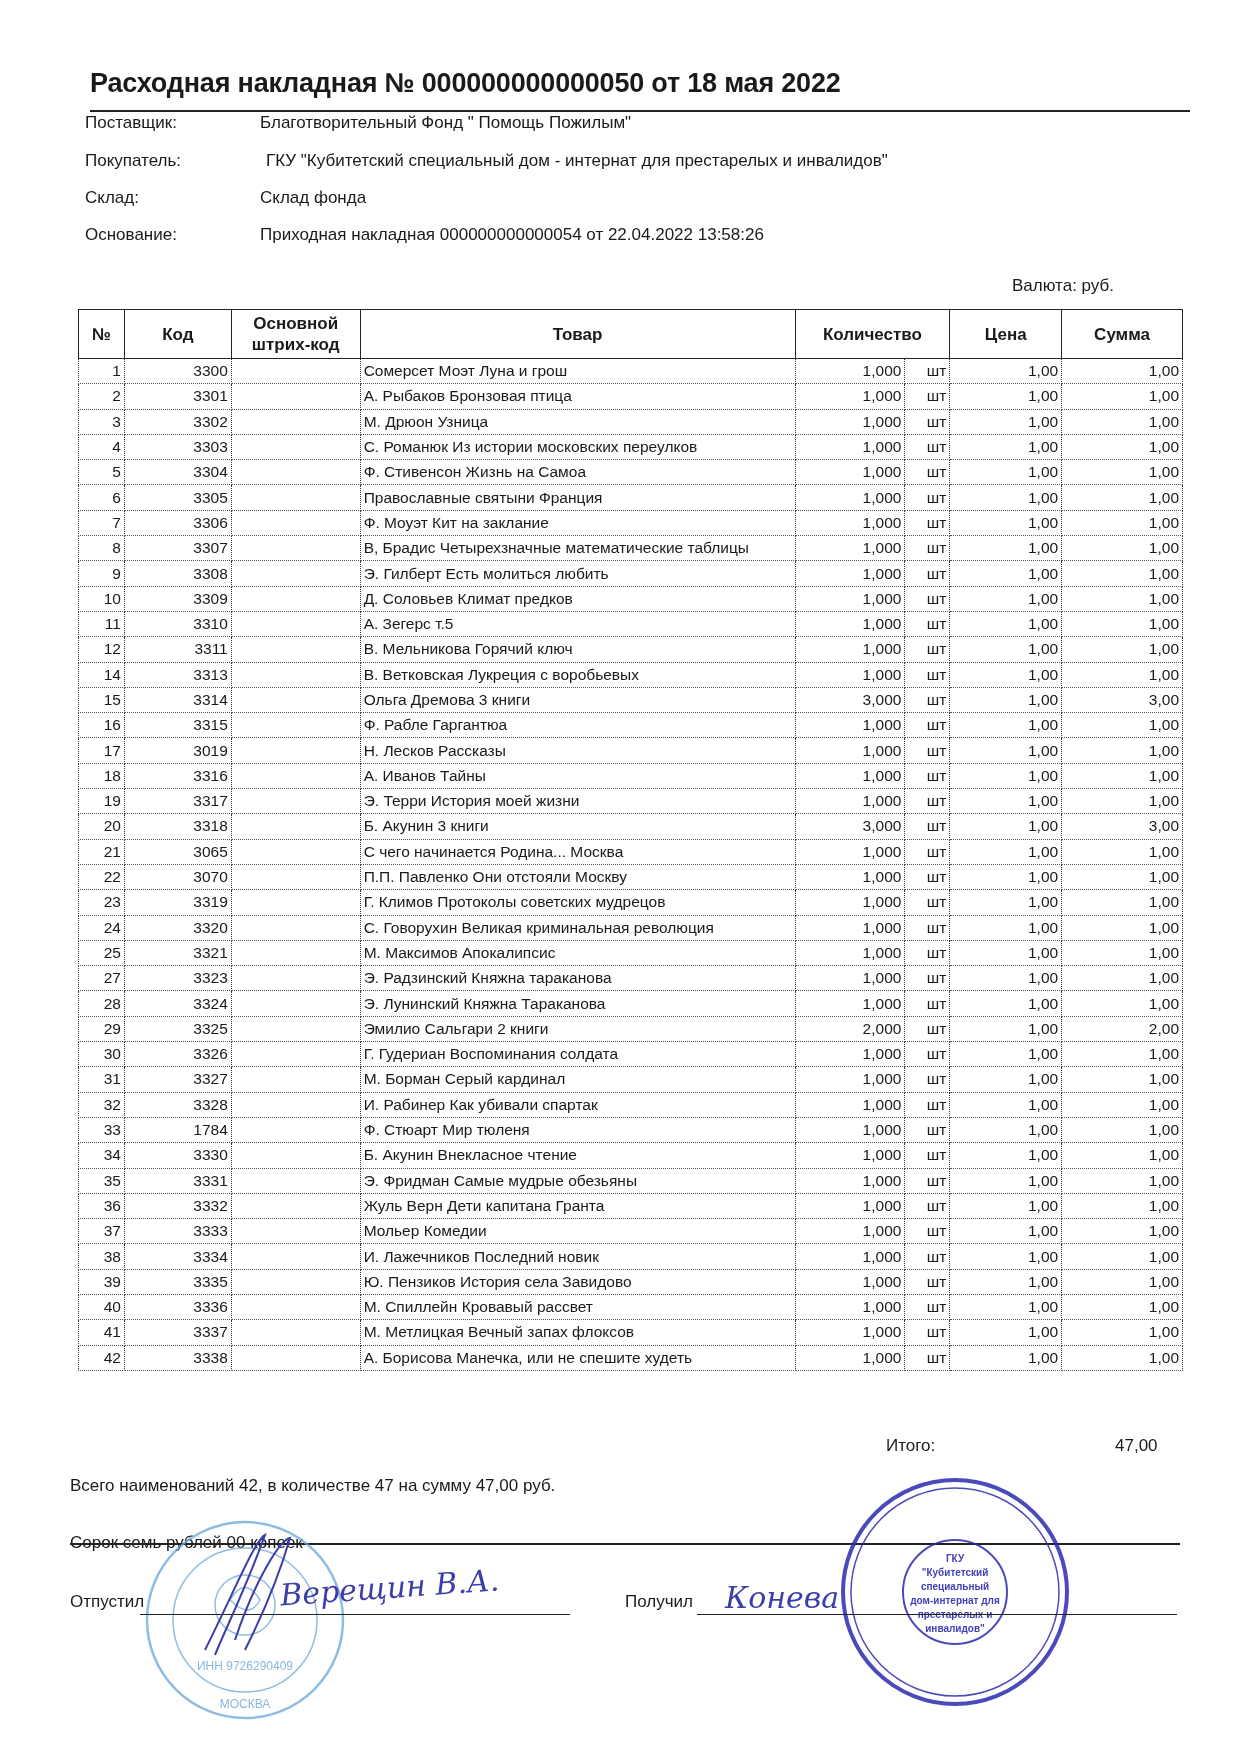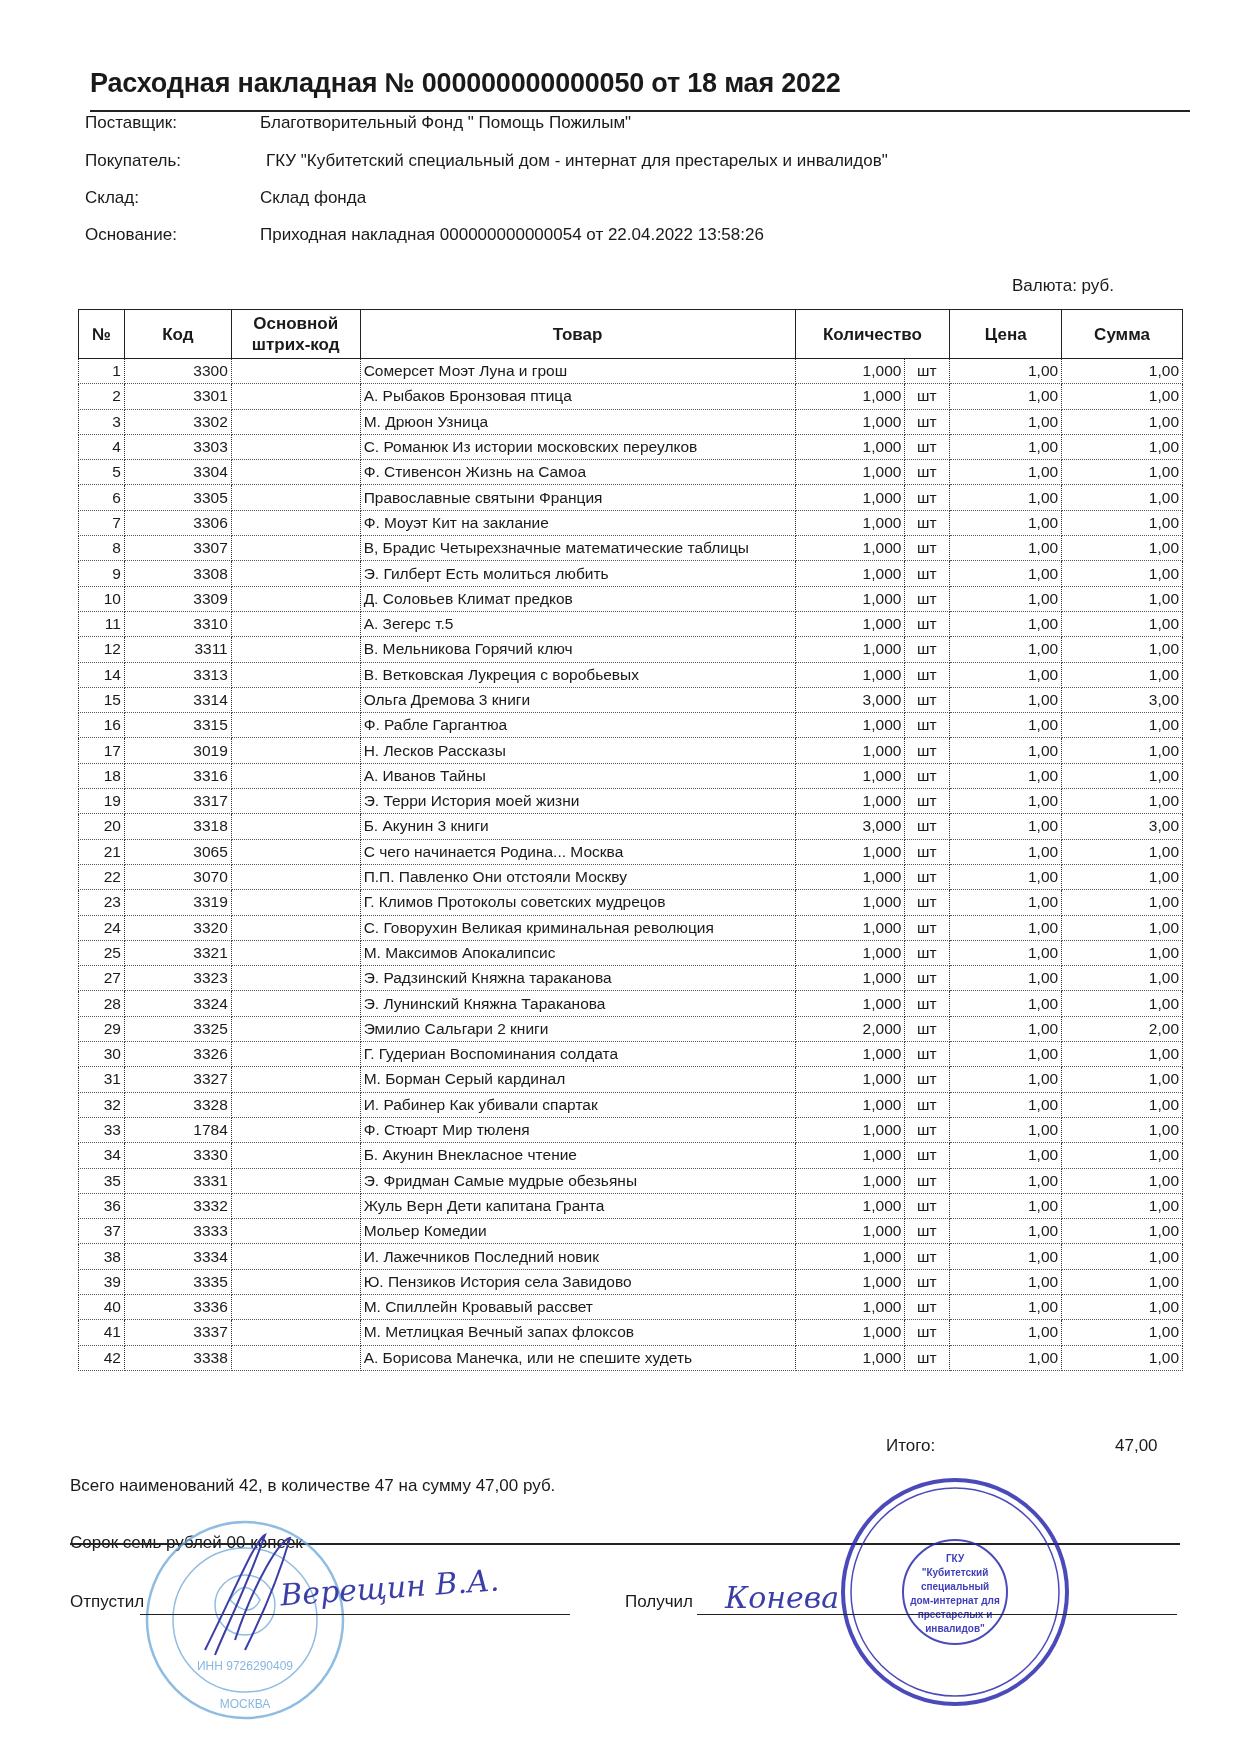--- a/index.html
+++ b/index.html
@@ -8,21 +8,21 @@
   .title { position:absolute; left:90px; top:68px; font-size:27px; font-weight:bold; letter-spacing:-0.2px; }
   .title-rule { position:absolute; left:90px; top:110px; width:1100px; height:0; border-top:2px solid #222; }
   .meta { position:absolute; left:85px; font-size:17px; }
   .meta .lbl { position:absolute; left:0; white-space:nowrap; }
   .meta .val { position:absolute; left:175px; white-space:nowrap; }
   .currency { position:absolute; right:128px; top:276px; font-size:17px; }
   table.items { position:absolute; left:78px; top:309px; width:1105px; border-collapse:collapse; font-size:15.5px; }
   table.items th { border:1.5px solid #222; font-weight:bold; font-size:17px; height:48px; text-align:center; line-height:21px; padding:0; }
   table.items td { height:24.3px; padding:0 3px; border-left:1.5px dotted #333; border-right:1.5px dotted #333; border-bottom:1.5px dotted #555; white-space:nowrap; line-height:22px; }
   table.items td.num, table.items td.code, table.items td.qty, table.items td.price, table.items td.sum { text-align:right; }
-  table.items td.unit { text-align:center; padding-left:2px; }
+  table.items td.unit { text-align:right; padding-left:2px; }
   table.items td.name { text-align:left; }
   .total { position:absolute; top:1436px; font-size:17px; }
   .total .lbl { position:absolute; left:886px; font-weight:normal; white-space:nowrap; }
   .total .val { position:absolute; left:1115px; white-space:nowrap; }
   .summary { position:absolute; left:70px; font-size:17px; white-space:nowrap; }
   .rule { position:absolute; left:70px; width:1110px; border-top:2px solid #222; }
   .sig-label { position:absolute; font-size:17px; white-space:nowrap; }
   .sig-line { position:absolute; border-top:1.5px solid #222; }
   .stamp { position:absolute; pointer-events:none; }
   .script { position:absolute; font-family:"DejaVu Serif", serif; font-style:italic; color:#3b3ea8; white-space:nowrap; }

